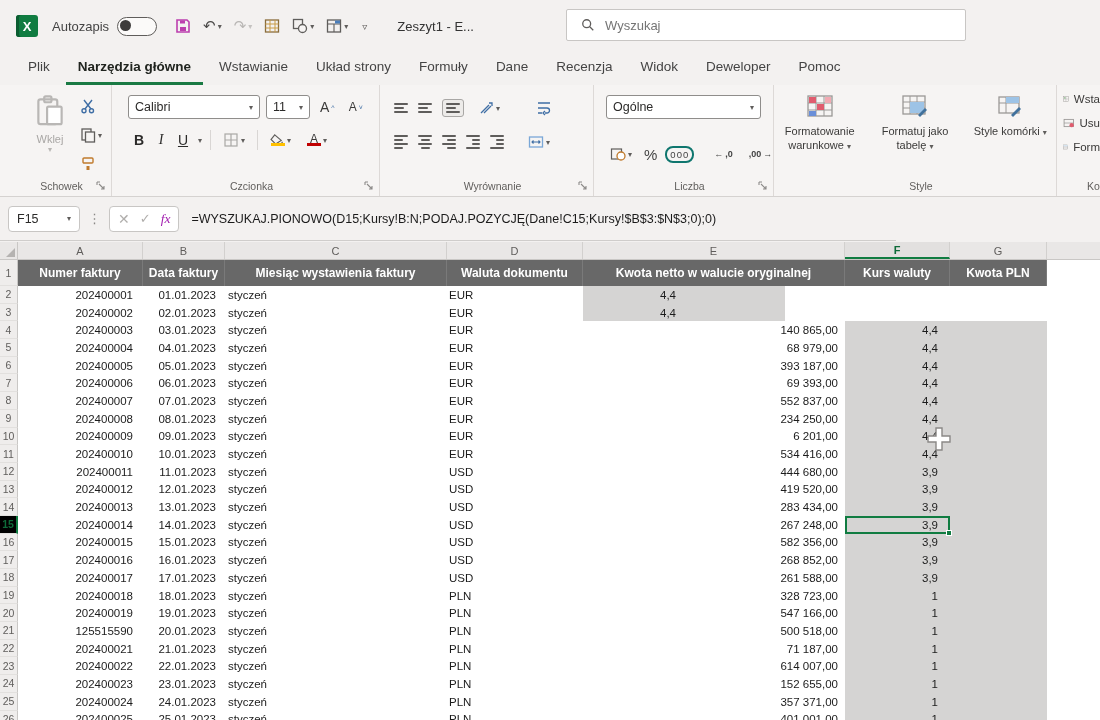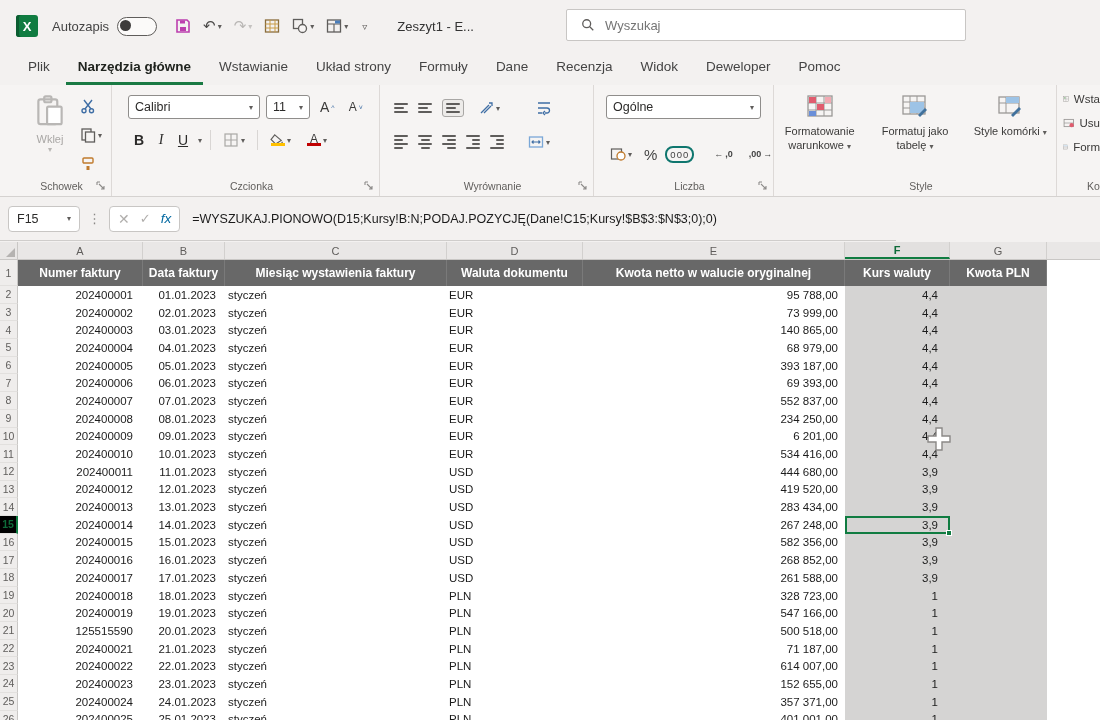--- a/index.html
+++ b/index.html
@@ -64,21 +64,21 @@
   .g-cells { flex:1; overflow:hidden; padding:6px 0 0 6px; }
   .cellbtn { display:flex; align-items:center; gap:5px; font-size:11.5px; color:#3b3a39; margin-bottom:8px; white-space:nowrap; }
 
   
   .formulabar { position:absolute; top:197px; left:0; width:896px; height:44px; background:#f3f1f0; border-bottom:1px solid #cfcdcb; display:flex; align-items:center; }
   .namebox { width:72px; height:26px; margin-left:8px; background:#fff; border:1px solid #c8c6c4; border-radius:4px; display:flex; align-items:center; justify-content:space-between; padding:0 8px; font-size:12.5px; color:#2b2a29; }
   .fdots { color:#8a8886; font-size:13px; margin:0 8px; }
   .fbtns { height:26px; background:#fff; border:1px solid #c8c6c4; border-radius:4px; display:flex; align-items:center; padding:0 8px; gap:10px; }
   .fx-x { color:#b0aeac; font-size:14px; }
   .fx-ok { color:#b0aeac; font-size:13px; }
-  .fx-fx { font-family:Liberation Sans, sans-serif; font-style:italic; font-size:13.5px; color:#0369a1; }
+  .fx-fx { font-family:Liberation Serif, serif; font-style:italic; font-size:13.5px; color:#a21caf; }
   .formula-text { margin-left:12px; font-size:12.5px; color:#1b1b1b; white-space:nowrap; }
 
   
   .sheet { position:absolute; top:242px; left:0; width:1100px; height:478px; background:#fff; overflow:hidden; }
   .colheaders { display:flex; height:18px; background:#e9e7e6; border-bottom:1px solid #c9c7c5; }
   .ch { border-right:1px solid #d2d0ce; font-size:11px; color:#5f5d5b; display:flex; align-items:center; justify-content:center; }
   .ch.sel { color:#0e6b39; font-weight:bold; border-bottom:2px solid #107c41; background:#e2e0df; }
   .corner { position:relative; background:#e9e7e6; border-right:1px solid #c9c7c5; }
   .corner::after { content:""; position:absolute; right:2px; bottom:2px; border-left:9px solid transparent; border-bottom:9px solid #b5b3b1; }
 
@@ -463,32 +463,30 @@
           <div class="hcell c-f">Kurs waluty</div>
           <div class="hcell c-g">Kwota PLN</div>
           <div class="c-x"></div>
         </div>
         <div class="row drow">
           <div class="c-rh">2</div>
           <div class="dcell c-a t-r pr10">202400001</div>
           <div class="dcell c-b t-r pr9">01.01.2023</div>
           <div class="dcell c-c pl3">styczeń</div>
           <div class="dcell c-d pl2">EUR</div>
-          <div class="dcell c-e t-r pr7">95 788,00</div>
           <div class="dcell c-f t-r pr12 gray">4,4</div>
           <div class="dcell c-g gray"></div>
           <div class="c-x"></div>
         </div>
         <div class="row drow">
           <div class="c-rh">3</div>
           <div class="dcell c-a t-r pr10">202400002</div>
           <div class="dcell c-b t-r pr9">02.01.2023</div>
           <div class="dcell c-c pl3">styczeń</div>
           <div class="dcell c-d pl2">EUR</div>
-          <div class="dcell c-e t-r pr7">73 999,00</div>
           <div class="dcell c-f t-r pr12 gray">4,4</div>
           <div class="dcell c-g gray"></div>
           <div class="c-x"></div>
         </div>
         <div class="row drow">
           <div class="c-rh">4</div>
           <div class="dcell c-a t-r pr10">202400003</div>
           <div class="dcell c-b t-r pr9">03.01.2023</div>
           <div class="dcell c-c pl3">styczeń</div>
           <div class="dcell c-d pl2">EUR</div>

